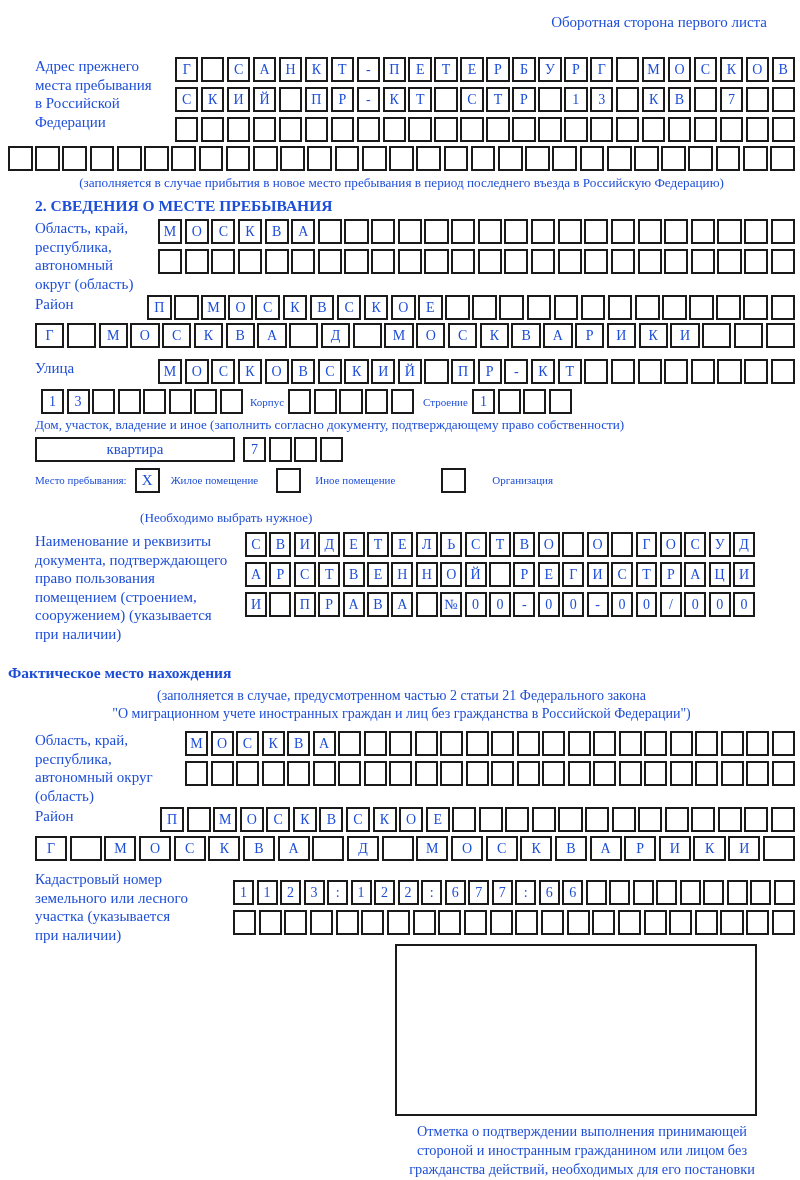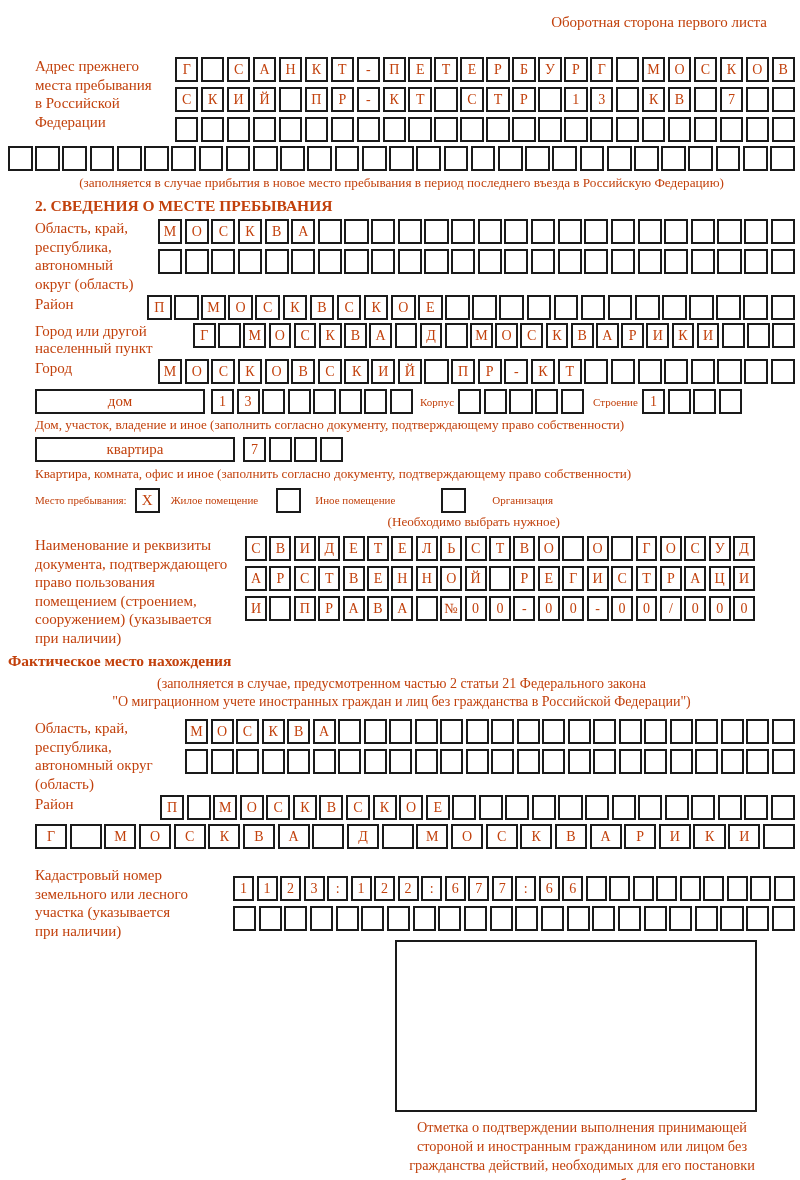--- a/index.html
+++ b/index.html
@@ -1,18 +1,18 @@
 <!DOCTYPE html>
 <html><head>
 <meta charset="utf-8">
 <style>
   html,body{margin:0;padding:0;background:#ffffff;}
   .page{
     width:800px;height:1180px;box-sizing:border-box;position:relative;
-    padding:14px 5px 0 35px;background:#fff;color:#c2410c;
+    padding:14px 5px 0 35px;background:#fff;color:#1d4ed8;
     font-family:"Liberation Serif","DejaVu Serif",serif;overflow:hidden;
   }
   .hdr{ text-align:right;font-size:15px;padding-right:28px; }
   .frow{ display:flex;align-items:flex-start; }
   .flabel{ font-size:15px;line-height:18.5px;white-space:pre-line;flex:0 0 auto; }
   .rowstack{ flex:1 1 auto;display:flex;flex-direction:column;gap:5px;min-width:0; }
   .boxes{ display:flex;gap:2.5px;flex:1 1 auto;min-width:0; }
   .cb{
     flex:1 1 0;min-width:0;height:21px;border:2px solid #1a1a1a;
     text-align:center;font-size:14px;line-height:21px;background:#fff;
@@ -253,22 +253,20 @@
         <span class="cb"></span>
         <span class="cb"></span>
         <span class="cb"></span>
         <span class="cb"></span>
         <span class="cb"></span>
         <span class="cb"></span>
       </div>
   </div>
 
   <div class="frow" style="margin-top:3px;min-height:34px">
-    <div class="flabel" style="width:158px;line-height:17px">Город или другой
-населенный пункт</div>
     <div class="boxes">
         <span class="cb">Г</span>
         <span class="cb"></span>
         <span class="cb">М</span>
         <span class="cb">О</span>
         <span class="cb">С</span>
         <span class="cb">К</span>
         <span class="cb">В</span>
         <span class="cb">А</span>
         <span class="cb"></span>
@@ -284,21 +282,21 @@
         <span class="cb">И</span>
         <span class="cb">К</span>
         <span class="cb">И</span>
         <span class="cb"></span>
         <span class="cb"></span>
         <span class="cb"></span>
       </div>
   </div>
 
   <div class="frow" style="margin-top:2px">
-    <div class="flabel" style="width:123px">Город</div>
+    <div class="flabel" style="width:123px">Улица</div>
     <div class="boxes">
         <span class="cb">М</span>
         <span class="cb">О</span>
         <span class="cb">С</span>
         <span class="cb">К</span>
         <span class="cb">О</span>
         <span class="cb">В</span>
         <span class="cb">С</span>
         <span class="cb">К</span>
         <span class="cb">И</span>
@@ -314,21 +312,20 @@
         <span class="cb"></span>
         <span class="cb"></span>
         <span class="cb"></span>
         <span class="cb"></span>
         <span class="cb"></span>
         <span class="cb"></span>
       </div>
   </div>
 
   <div class="frow" style="margin-top:5px;align-items:center">
-    <div class="wbox" style="flex:0 0 166px">дом</div>
     <div class="boxes" style="flex:0 0 202px;margin-left:6px">
         <span class="cb">1</span>
         <span class="cb">3</span>
         <span class="cb"></span>
         <span class="cb"></span>
         <span class="cb"></span>
         <span class="cb"></span>
         <span class="cb"></span>
         <span class="cb"></span>
       </div>
@@ -352,32 +349,31 @@
 
   <div class="frow" style="margin-top:4px;align-items:center">
     <div class="wbox" style="flex:0 0 196px">квартира</div>
     <div class="boxes" style="flex:0 0 100px;margin-left:8px">
         <span class="cb">7</span>
         <span class="cb"></span>
         <span class="cb"></span>
         <span class="cb"></span>
       </div>
   </div>
-  <div class="note" style="margin-top:4px">Квартира, комната, офис и иное (заполнить согласно документу, подтверждающему право собственности)</div>
 
   <div class="frow" style="margin-top:6px;">
     <span class="optlabel">Место пребывания:</span>
     <span class="ckb" style="margin-left:8px">X</span>
     <span class="optlabel" style="margin-left:11px">Жилое помещение</span>
     <span class="ckb" style="margin-left:18px"></span>
     <span class="optlabel" style="margin-left:14px">Иное помещение</span>
     <span class="ckb" style="margin-left:46px"></span>
     <span class="optlabel" style="margin-left:26px">Организация</span>
   </div>
-  <div class="note" style="margin-top:1px;width:420px;text-align:right;margin-left:105px">(Необходимо выбрать нужное)</div>
+  <div class="note" style="margin-top:17px;width:420px;text-align:left;margin-left:105px">(Необходимо выбрать нужное)</div>
 
   <div class="frow" style="margin-top:6px">
     <div class="flabel" style="width:210px">Наименование и реквизиты
 документа, подтверждающего
 право пользования
 помещением (строением,
 сооружением) (указывается
 при наличии)</div>
     <div class="rowstack" style="max-width:510px">
       <div class="boxes">
@@ -445,21 +441,21 @@
           <span class="cb">0</span>
           <span class="cb">0</span>
           <span class="cb">/</span>
           <span class="cb">0</span>
           <span class="cb">0</span>
           <span class="cb">0</span>
         </div>
     </div>
   </div>
 
-  <div class="sec-title" style="margin-top:4px;margin-left:-27px">Фактическое место нахождения</div>
+  <div class="sec-title" style="margin-top:20px;margin-left:-27px">Фактическое место нахождения</div>
   <div class="sub" style="margin-top:5px;margin-left:-27px">(заполняется в случае, предусмотренном частью 2 статьи 21 Федерального закона</div>
   <div class="sub" style="margin-left:-27px">"О миграционном учете иностранных граждан и лиц без гражданства в Российской Федерации")</div>
 
   <div class="frow" style="margin-top:8px">
     <div class="flabel" style="width:150px">Область, край,
 республика,
 автономный округ
 (область)</div>
     <div class="rowstack">
       <div class="boxes">
@@ -567,21 +563,21 @@
         <span class="cb">В</span>
         <span class="cb">А</span>
         <span class="cb">Р</span>
         <span class="cb">И</span>
         <span class="cb">К</span>
         <span class="cb">И</span>
         <span class="cb"></span>
       </div>
   </div>
 
-  <div class="frow" style="margin-top:8px">
+  <div class="frow" style="margin-top:0">
     <div class="flabel" style="width:198px">Кадастровый номер
 земельного или лесного
 участка (указывается
 при наличии)</div>
     <div class="rowstack" style="margin-top:10px">
       <div class="boxes">
           <span class="cb">1</span>
           <span class="cb">1</span>
           <span class="cb">2</span>
           <span class="cb">3</span>

